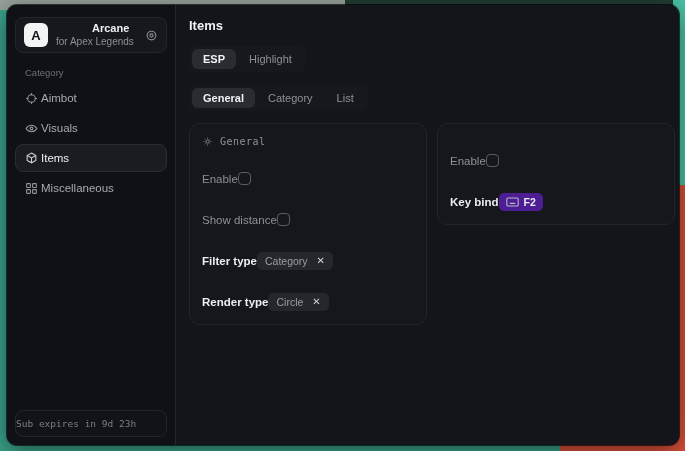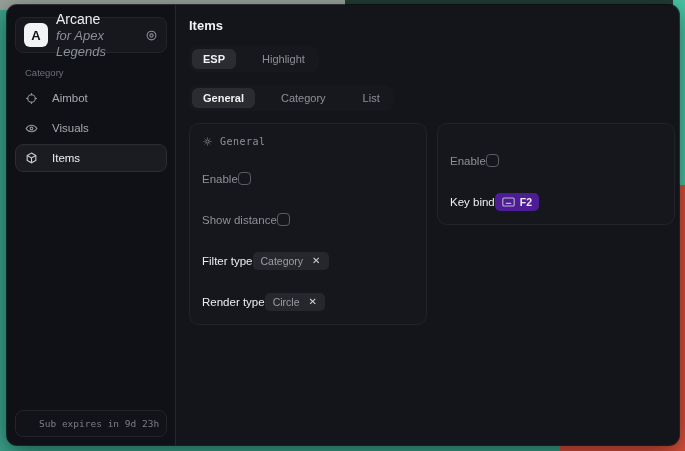--- a/index.html
+++ b/index.html
@@ -35,51 +35,51 @@
   .brand {
     margin:6px 8px 0; padding:5px 8px; height:36px;
     background:#17181d; border:1px solid #24252b; border-radius:8px;
     display:flex; align-items:center; gap:8px;
   }
   .brand-logo {
     width:24px; height:24px; border-radius:6px; background:#f2f3f4;
     color:#111216; font-weight:bold; font-size:13px;
     display:flex; align-items:center; justify-content:center; flex:0 0 24px;
   }
-  .brand-title { font-size:14px; font-weight:400; color:#eceef0; line-height:1.2; }
-  .brand-sub   { font-size:13px; color:#8b8f96; line-height:1.2; margin-top:1px;font-style:italic; }
+  .brand-title { font-size:11px; font-weight:700; color:#eceef0; line-height:1.2;margin-left:36px; }
+  .brand-sub   { font-size:10px; color:#8b8f96; line-height:1.2; margin-top:1px; }
   .brand-badge { margin-left:auto; color:#8b8f96; display:flex; cursor:pointer; }
 
   .section-label { margin:14px 0 6px 18px; font-size:9.5px; color:#6c7077; }
 
   .nav { display:flex; flex-direction:column; gap:2px; }
   .nav-item {
     height:28px; margin:0 8px; padding:0 9px; border-radius:8px;
-    display:flex; align-items:center; gap:14px;
+    display:flex; align-items:center; gap:3px;
     color:#a6aab0; font-size:11.5px; border:1px solid transparent; cursor:pointer;
   }
   .nav-item .icon { display:flex; opacity:.85; }
   .nav-item.selected { background:#1b1c21; border-color:#2c2d33; color:#eceef0; }
 
   .sidebar-footer {
-    margin:auto 8px 0; padding:7px 23px;
+    margin:auto 8px 0; padding:7px 0;
     border:1px solid #24252b; border-radius:8px; background:#121318;
   }
   .footer-line1 {
     font-family:"DejaVu Sans Mono",monospace; font-size:9.5px; color:#7b7f86;
     white-space:nowrap;
   }
   .footer-line2 { font-size:10px; color:#d6d8db; margin-top:4px; white-space:nowrap; }
 
   
   .main { flex:1; padding:13px 12px 12px 13px; display:flex; flex-direction:column; }
   .page-title { font-size:13px; font-weight:700; color:#f0f1f3; }
 
   .tabbar {
-    margin-top:13px; align-self:flex-start; display:inline-flex; gap:15px;
+    margin-top:13px; align-self:flex-start; display:inline-flex; gap:2px;
     background:#17181d; border-radius:8px; padding:3px;
   }
   .tab {
     padding:4px 11px; font-size:11px; color:#8d9197; border-radius:6px;
     cursor:pointer; white-space:nowrap;
   }
   .tab.selected { background:#2b2c32; color:#f0f1f3; font-weight:600; }
 
   .panels { margin-top:12px; display:flex; gap:10px; align-items:flex-start; }
   .panel {
@@ -87,21 +87,21 @@
     border-radius:10px; padding:8px 12px 10px;
   }
   .panel-header {
     display:flex; align-items:center; gap:7px; padding:4px 0 3px;
     color:#8d9197; font-family:"DejaVu Sans Mono",monospace;
     font-size:10px; letter-spacing:.5px;
   }
   .panel-header .icon { display:flex; }
   .row { display:flex; justify-content:flex-start; align-items:center; min-height:25px;margin-top:16px; }
   .row-label      { font-size:11.5px; color:#8d9197; }
-  .row-label.bright { color:#eceef0; font-weight:400; }
+  .row-label.bright { color:#eceef0; font-weight:700; }
 
   .checkbox {
     width:13px; height:13px; border:1.5px solid #595d63; border-radius:4px;
     background:transparent; cursor:pointer; flex:0 0 13px;
   }
   .tag {
     display:inline-flex; align-items:center; gap:9px;
     background:#26272c; border-radius:5px; padding:3px 8px; cursor:pointer;
   }
   .tag-value  { font-size:10.5px; color:#9b9ea4; }
@@ -174,20 +174,31 @@
         <span class="icon">
           <svg width="13" height="13" viewBox="0 0 24 24" fill="none" stroke="currentColor" stroke-width="2">
             <path d="M12 2l8 4.5v9L12 20l-8-4.5v-9L12 2z"></path>
             <path d="M4 6.5l8 4.5 8-4.5"></path>
               <line x1="12" y1="11" x2="12" y2="20"></line>
           </svg>
         </span>
         <span>Items</span>
       </div>
 
+      <div class="nav-item">
+        <span class="icon">
+          <svg width="13" height="13" viewBox="0 0 24 24" fill="none" stroke="currentColor" stroke-width="2">
+            <rect x="3" y="3" width="7" height="7" rx="1"></rect>
+              <rect x="14" y="3" width="7" height="7" rx="1"></rect>
+            <rect x="3" y="14" width="7" height="7" rx="1"></rect>
+              <rect x="14" y="14" width="7" height="7" rx="1"></rect>
+          </svg>
+        </span>
+        <span>Miscellaneous</span>
+      </div>
 
     </div>
 
     <div class="sidebar-footer">
       <div class="footer-line1">Sub expires in 9d 23h</div>
     </div>
   </div>
 
   <div class="main">
 

